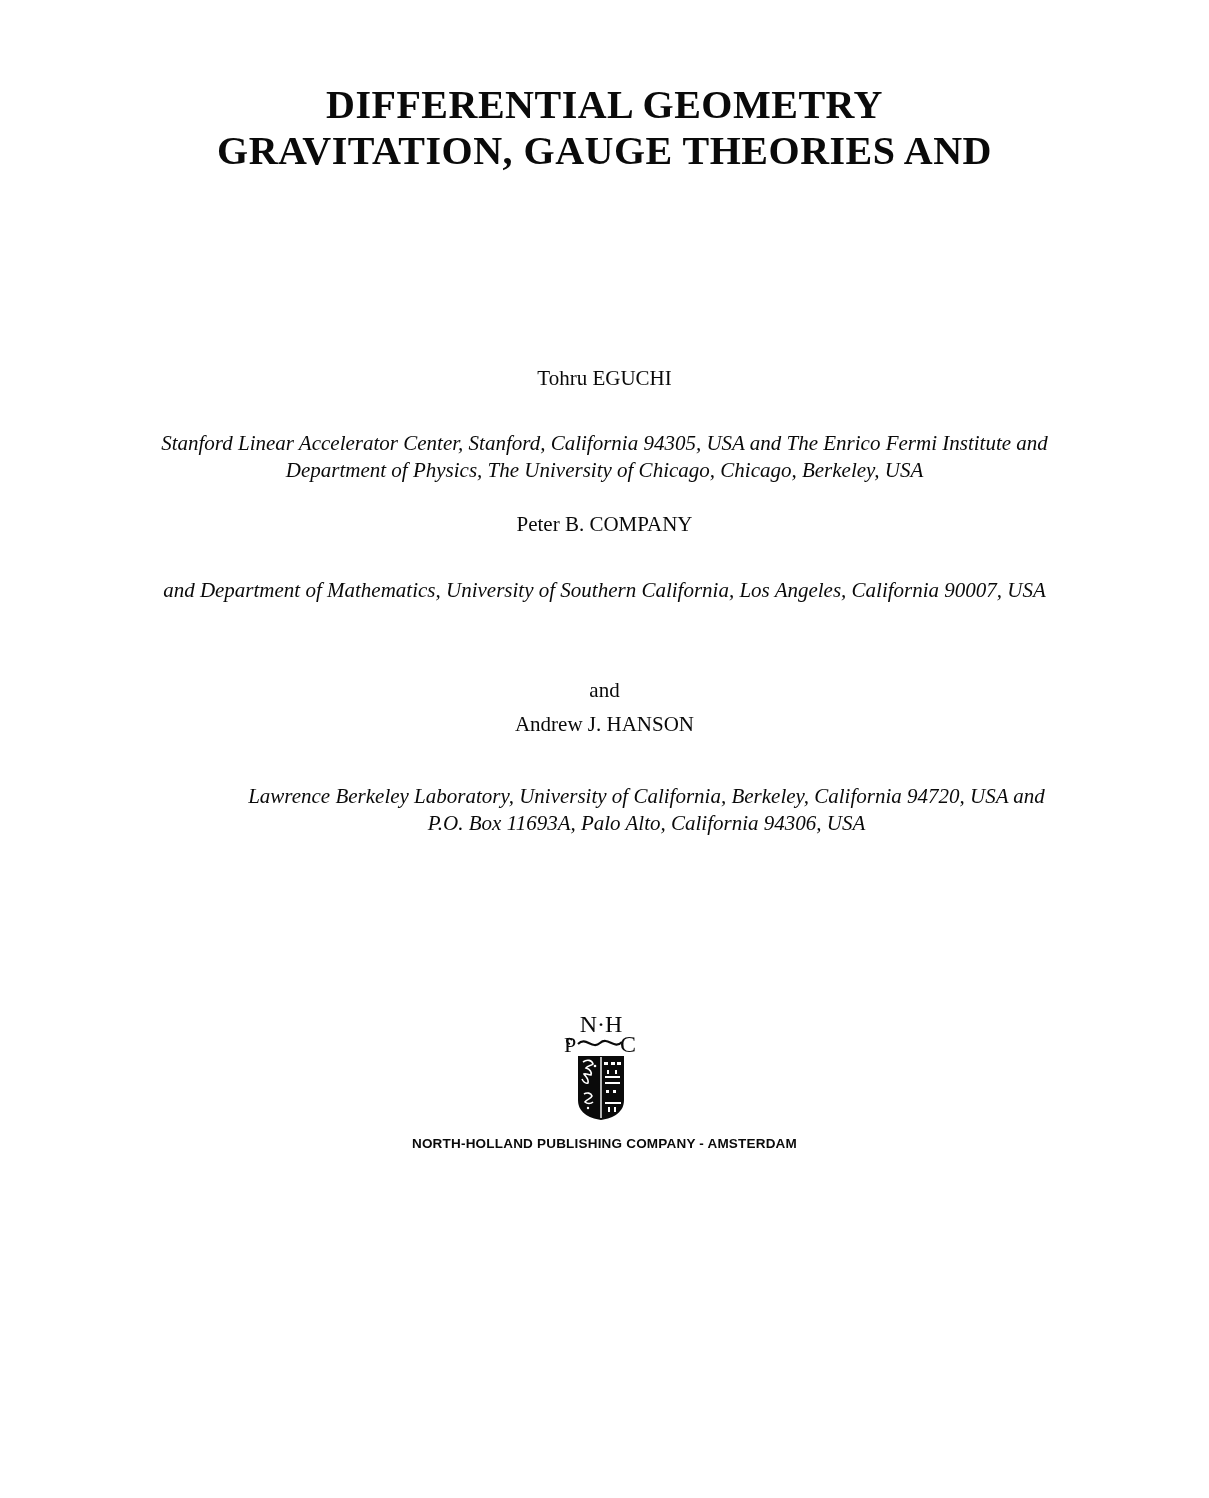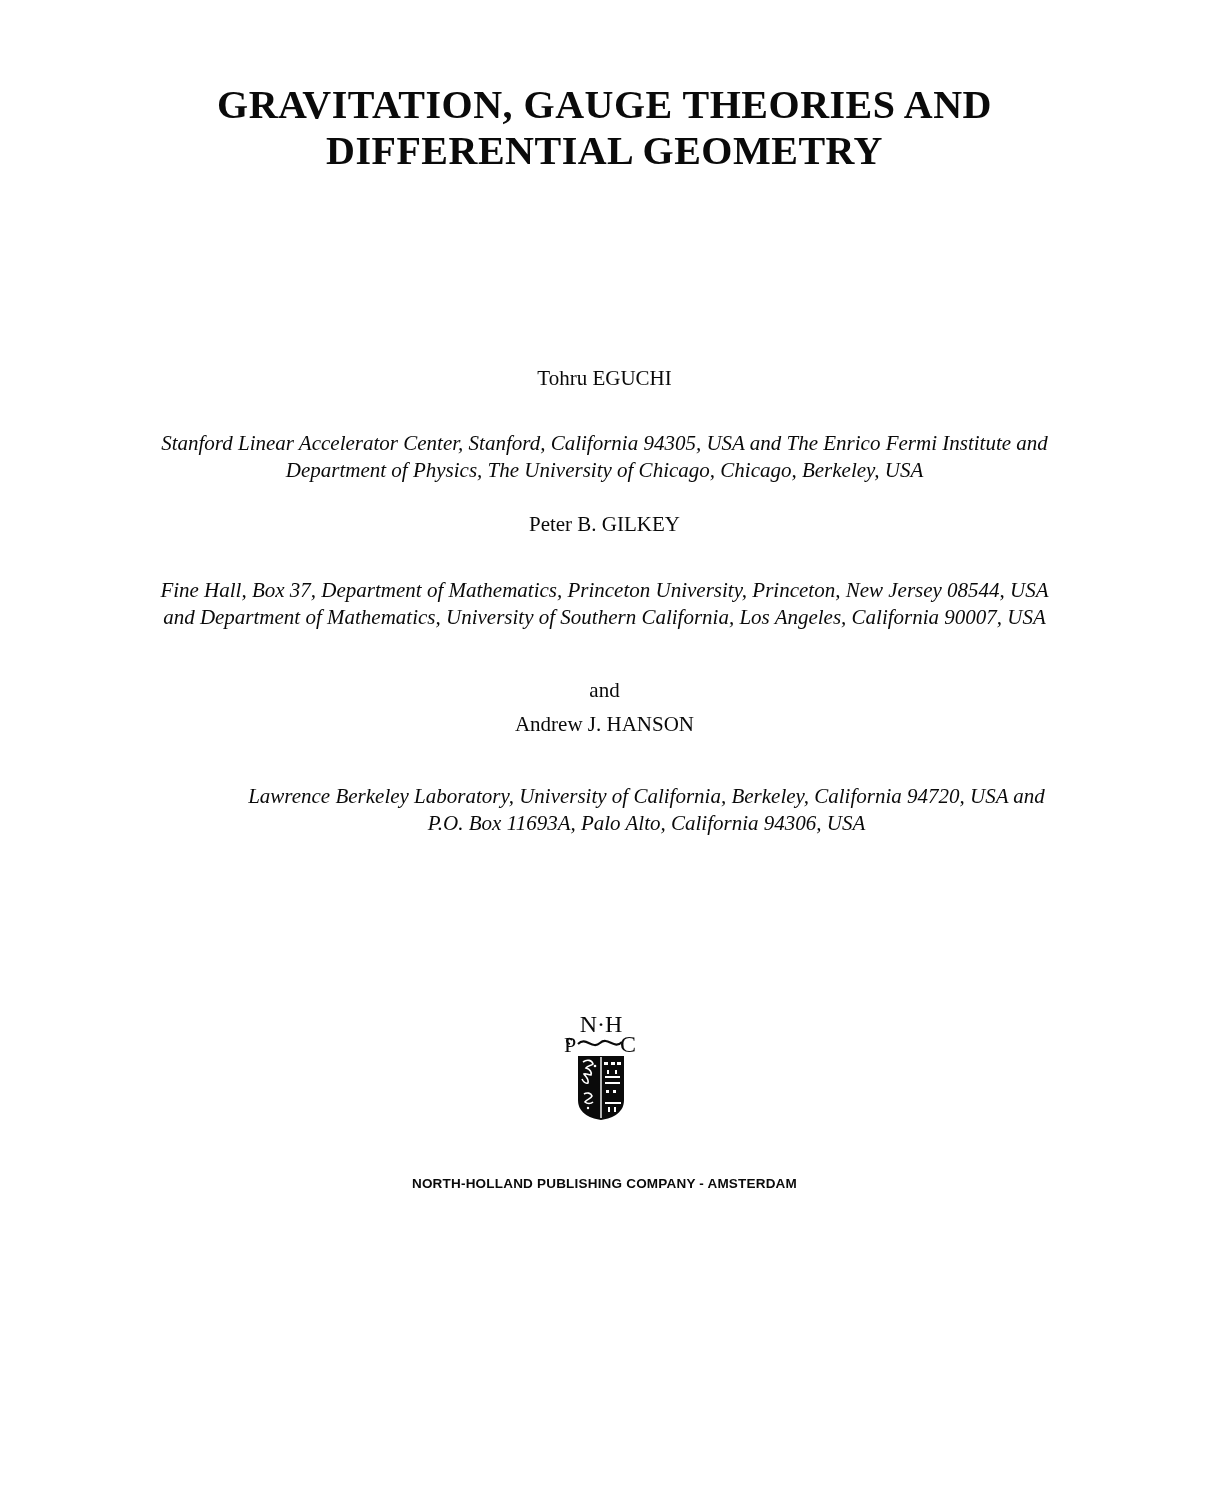--- a/index.html
+++ b/index.html
@@ -61,42 +61,40 @@
       width: 86px;
       height: 112px;
     }
     .publisher {
       top: 1136px;
       font-family: "Liberation Sans", "DejaVu Sans", sans-serif;
       font-weight: bold;
       font-size: 13.5px;
       line-height: 16px;
       letter-spacing: 0.2px;
-      margin-top: 40px;
     }
   </style>
 </head>
 <body>
 
 <div>
 
   <h1 class="abs title" style="margin:0;">
+    <span class="line">DIFFERENTIAL GEOMETRY</span>
     <span class="line">GRAVITATION, GAUGE THEORIES AND</span>
-    <span class="line">DIFFERENTIAL GEOMETRY</span>
   </h1>
 
   <div id="author1" class="abs author">Tohru EGUCHI</div>
   <div id="affil1" class="abs affil">
     <span class="line">Stanford Linear Accelerator Center, Stanford, California 94305, USA and The Enrico Fermi Institute and</span>
     <span class="line">Department of Physics, The University of Chicago, Chicago, Berkeley, USA</span>
   </div>
 
-  <div id="author2" class="abs author">Peter B. GILKEY</div>
+  <div id="author2" class="abs author">Peter B. COMPANY</div>
   <div id="affil2" class="abs affil">
-    <span class="line">Fine Hall, Box 37, Department of Mathematics, Princeton University, Princeton, New Jersey 08544, USA</span>
     <span class="line">and Department of Mathematics, University of Southern California, Los Angeles, California 90007, USA</span>
   </div>
 
   <div id="and1" class="abs and-word">and</div>
 
   <div id="author3" class="abs author">Andrew J. HANSON</div>
   <div id="affil3" class="abs affil">
     <span class="line">Lawrence Berkeley Laboratory, University of California, Berkeley, California 94720, USA and</span>
     <span class="line">P.O. Box 11693A, Palo Alto, California 94306, USA</span>
   </div>

